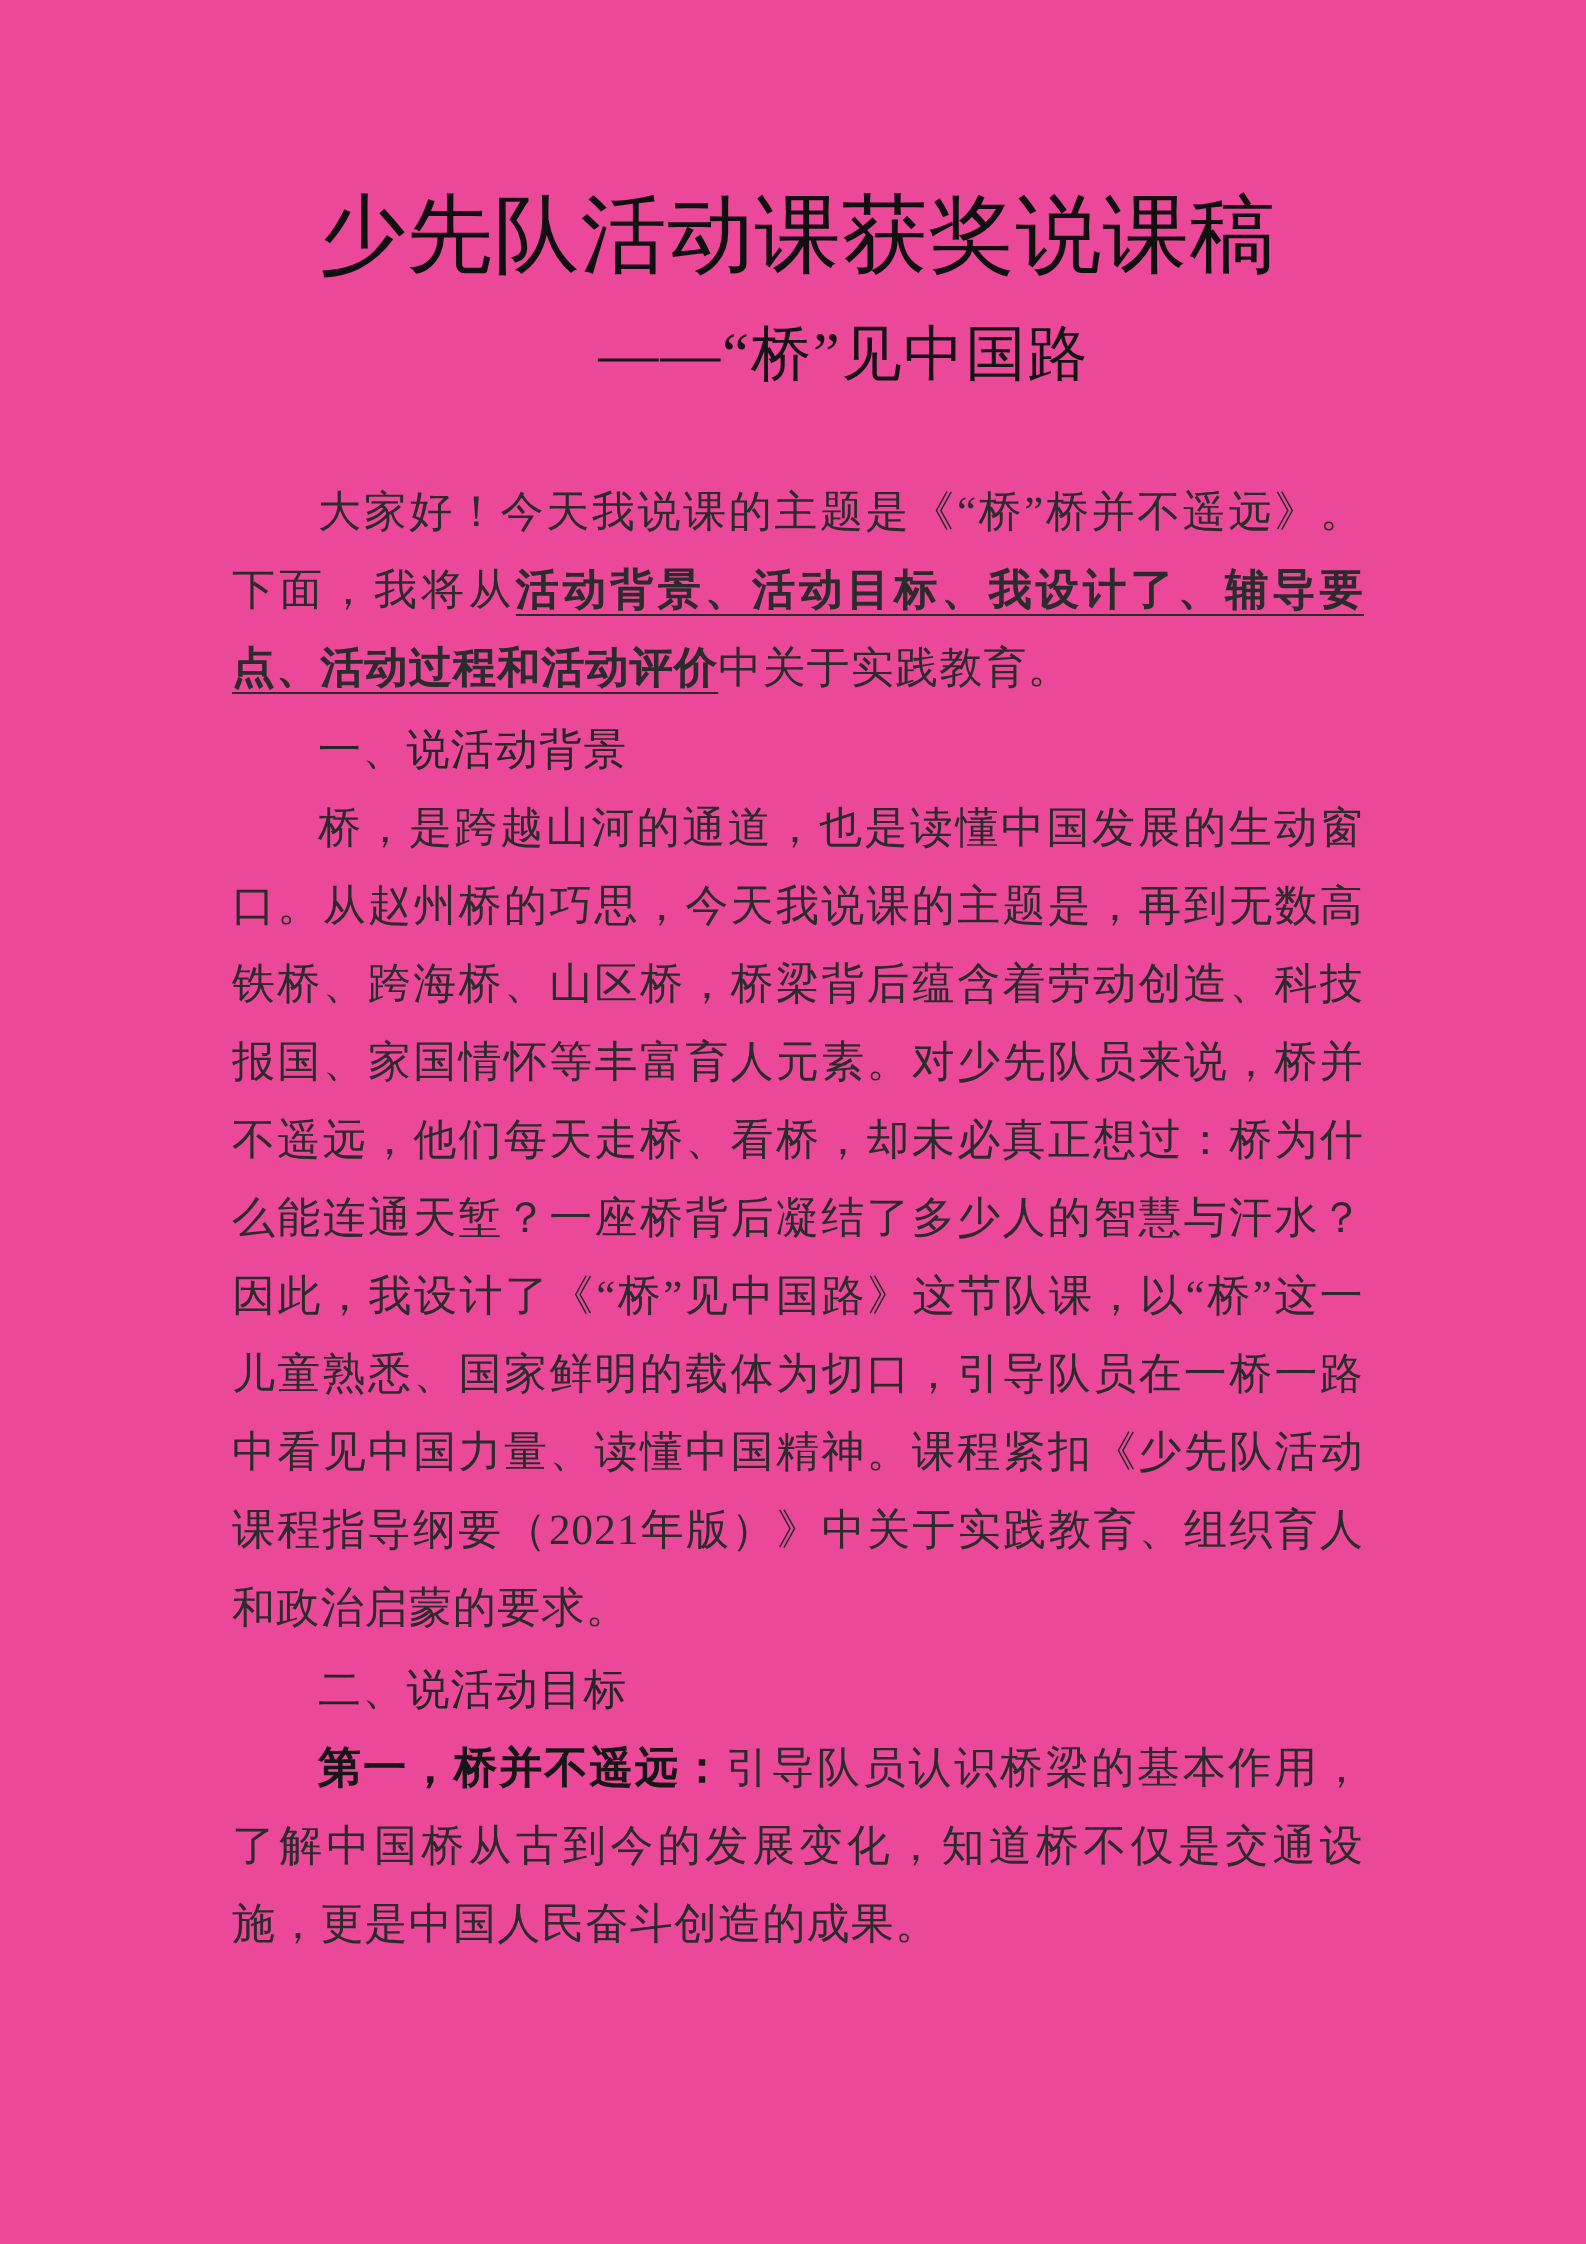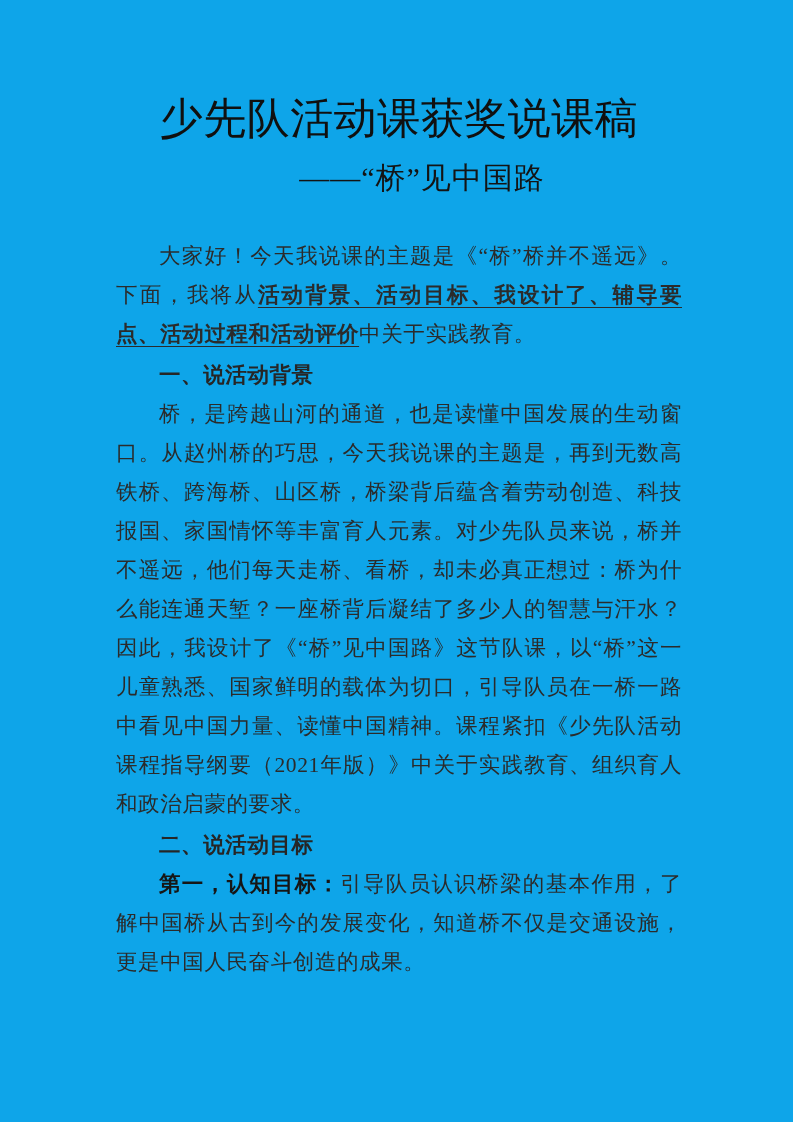--- a/index.html
+++ b/index.html
@@ -4,21 +4,21 @@
 <style>
   html, body {
     margin: 0;
     padding: 0;
     background: #ffffff;
   }
   .page {
     position: relative;
     width: 793px;
     height: 1122px;
-    background: #0ea5e9;
+    background: #ec4899;
     overflow: hidden;
     box-sizing: border-box;
   }
   .content {
     position: absolute;
     left: 116px;
     top: 92px;
     width: 566px;
   }
 
@@ -75,21 +75,21 @@
 
   
   .section-heading {
     font-family: "Liberation Sans", "DejaVu Sans", sans-serif;
     font-size: 21.5px;
     line-height: 39px;
     color: #262626;
     margin: 0;
     text-indent: 2em;
     letter-spacing: 0.6px;
-    font-weight: 700;
+    font-weight: 400;
   }
 
   
   .bold-underline {
     font-weight: 700;
     text-decoration: underline;
     text-underline-offset: 5px;
     text-decoration-thickness: 1.3px;
   }
   .bold-hei {
@@ -117,16 +117,16 @@
     <div class="gap-sec"></div>
 
     <p class="section-heading">一、说活动背景</p>
 
     <p class="para indent">桥，是跨越山河的通道，也是读懂中国发展的生动窗口。从赵州桥的巧思，今天我说课的主题是，再到无数高铁桥、跨海桥、山区桥，桥梁背后蕴含着劳动创造、科技报国、家国情怀等丰富育人元素。对少先队员来说，桥并不遥远，他们每天走桥、看桥，却未必真正想过：桥为什么能连通天堑？一座桥背后凝结了多少人的智慧与汗水？因此，我设计了《“桥”见中国路》这节队课，以“桥”这一儿童熟悉、国家鲜明的载体为切口，引导队员在一桥一路中看见中国力量、读懂中国精神。课程紧扣《少先队活动课程指导纲要（2021年版）》中关于实践教育、组织育人和政治启蒙的要求。</p>
 
     <div class="gap-sec"></div>
 
     <p class="section-heading">二、说活动目标</p>
 
-    <p class="para indent"><span class="bold-hei">第一，认知目标：</span><span>引导队员认识桥梁的基本作用，了解中国桥从古到今的发展变化，知道桥不仅是交通设施，更是中国人民奋斗创造的成果。</span></p>
+    <p class="para indent"><span class="bold-hei">第一，桥并不遥远：</span><span>引导队员认识桥梁的基本作用，了解中国桥从古到今的发展变化，知道桥不仅是交通设施，更是中国人民奋斗创造的成果。</span></p>
 
   </div>
 </div>
 
 </body></html>

